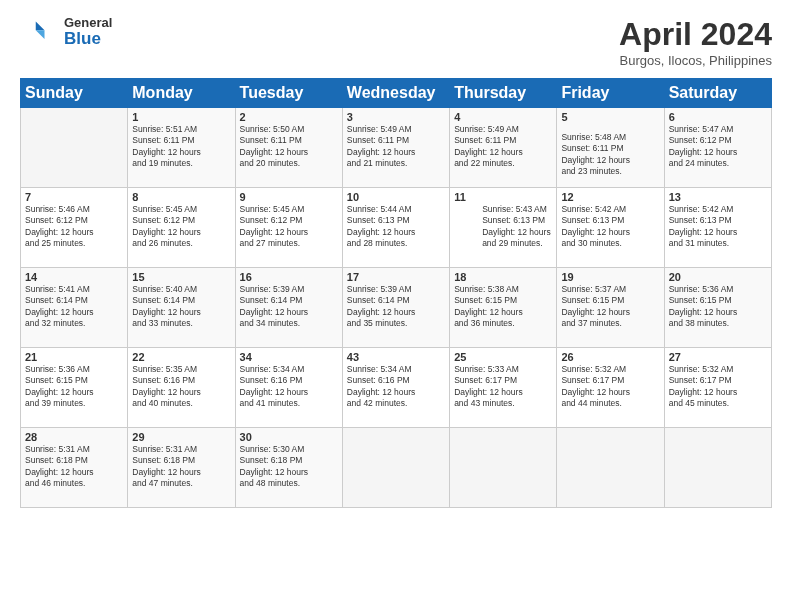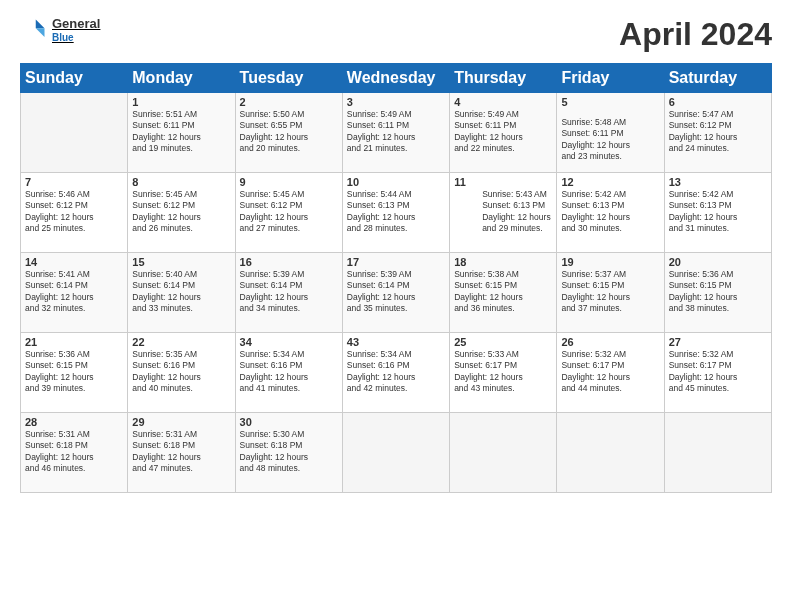--- a/index.html
+++ b/index.html
@@ -18,35 +18,34 @@
     }
     .header {
       display: flex;
       justify-content: space-between;
       align-items: flex-start;
       margin-bottom: 10px;
     }
     .logo {
       display: flex;
       align-items: center;
-      gap: 4px;
-      text-decoration: underline;
+      gap: 16px;
     }
     .logo-text {
       display: flex;
       flex-direction: column;
       line-height: 1.1;
     }
     .logo-general {
       font-size: 13px;
       font-weight: bold;
       color: #333;
     }
     .logo-blue {
-      font-size: 10px;
+      font-size: 17px;
       font-weight: bold;
       color: #1a6bb5;
     }
     .logo-icon {
       width: 28px;
       height: 28px;
     }
     .title-block {
       text-align: right;
     }
@@ -114,20 +113,21 @@
         <polygon points="18,4 28,14 18,14" fill="#1a6bb5"></polygon>
         <polygon points="18,14 28,14 28,24" fill="#4da6e0"></polygon>
       </svg>
       <div class="logo-text">
         <span class="logo-general">General</span>
         <span class="logo-blue">Blue</span>
       </div>
     </div>
     <div class="title-block">
       <div class="cal-title">April 2024</div>
+      <div class="cal-subtitle">Burgos, Ilocos, Philippines</div>
     </div>
   </div>
 
   <table>
     <thead>
       <tr>
       <th>Sunday</th>
           <th>Monday</th>
           <th>Tuesday</th>
           <th>Wednesday</th>
@@ -142,21 +142,21 @@
           <td>
             <span class="day-num">1</span>
             <div class="day-info" style="white-space: pre-line;">Sunrise: 5:51 AM
 Sunset: 6:11 PM
 Daylight: 12 hours
 and 19 minutes.</div>
           </td>
           <td>
             <span class="day-num">2</span>
             <div class="day-info" style="white-space: pre-line;">Sunrise: 5:50 AM
-Sunset: 6:55 PM
+Sunset: 6:11 PM
 Daylight: 12 hours
 and 20 minutes.</div>
           </td>
           <td>
             <span class="day-num">3</span>
             <div class="day-info" style="white-space: pre-line;">Sunrise: 5:49 AM
 Sunset: 6:11 PM
 Daylight: 12 hours
 and 21 minutes.</div>
           </td>

